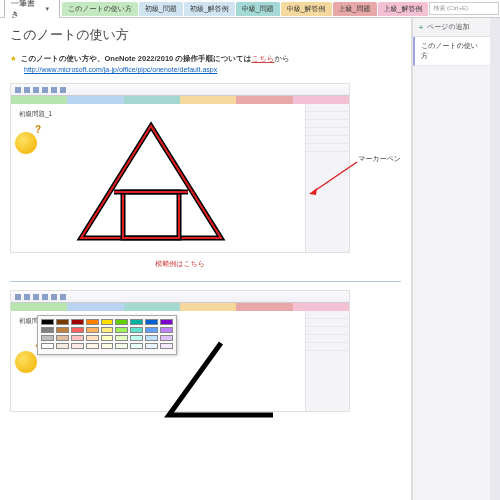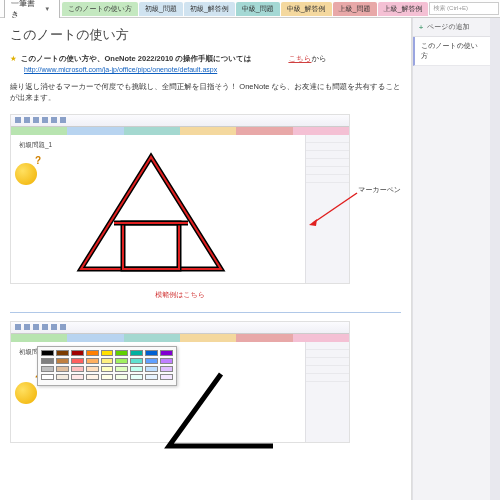--- a/index.html
+++ b/index.html
@@ -23,21 +23,21 @@
   .side-add { font-size: 7px; padding: 4px 6px; color: #555; border-bottom: 1px solid #e0e0e4; display: flex; align-items: center; gap: 4px; }
   .side-page { font-size: 7px; padding: 4px 6px; background: #fff; border-bottom: 1px solid #e8e8ec; border-left: 2px solid #9aa5e0; }
   .side-scroll { width: 10px; background: #e8e8ee; height: 100%; margin-left: auto; }
   .side-wrap { display: flex; height: 100%; }
   .side-col { flex: 1; }
   h1.title { font-size: 13px; font-weight: normal; color: #444; margin-bottom: 10px; }
   .intro-line { display: flex; align-items: flex-start; gap: 4px; font-size: 7.5px; margin-bottom: 2px; }
   .star { color: #e0b000; margin-top: 0; }
   .link { color: #1060c0; text-decoration: underline; font-size: 7px; margin-left: 14px; display: block; margin-bottom: 8px; }
   .body-text { font-size: 7.5px; line-height: 1.5; margin-bottom: 10px; }
-  .inline-link { color: #d04040; text-decoration: underline; padding-left: 37px; }
+  .inline-link { color: #d04040; text-decoration: underline; }
   .shot { position: relative; border: 1px solid #e0e0e0; background: #fff; margin-bottom: 6px; width: 340px; }
   .shot-ribbon { height: 12px; background: linear-gradient(#fbfbfe,#f0f0f6); border-bottom: 1px solid #ccc; display: flex; align-items: center; padding: 0 4px; gap: 3px; }
   .rib-ico { width: 6px; height: 6px; background: #8aa0c8; }
   .shot-tabs { height: 8px; display: flex; }
   .st { flex: 1; }
   .st:nth-child(1){background:#b8e4b0;} .st:nth-child(2){background:#b8d4f0;} .st:nth-child(3){background:#a4d8d0;}
   .st:nth-child(4){background:#f4d89e;} .st:nth-child(5){background:#e8a8a8;} .st:nth-child(6){background:#f4c0d4;}
   .shot-body { position: relative; height: 148px; background: #fff; display: flex; }
   .canvas { flex: 1; position: relative; }
   .shot-side { width: 44px; background: #f4f4f8; border-left: 1px solid #e0e0e4; }
@@ -98,21 +98,20 @@
 
     <div class="intro-line">
       <span class="star">★</span>
       <span>
         <b>このノートの使い方や、OneNote 2022/2010 の操作手順については</b><a class="inline-link">こちら</a><span>から</span>
       </span>
     </div>
     <a class="link">http://www.microsoft.com/ja-jp/office/pipc/onenote/default.aspx</a>
 
     <div class="body-text">
-      <div>繰り返し消せるマーカーで何度でも挑戦し、全問正解を目指そう！ OneNote なら、お友達にも問題を共有することが出来ます。</div>
     </div>
 
     <div class="shot">
       <div class="shot-ribbon">
         <div class="rib-ico"></div>
           <div class="rib-ico"></div>
           <div class="rib-ico"></div>
           <div class="rib-ico"></div>
           <div class="rib-ico"></div>
           <div class="rib-ico"></div>

